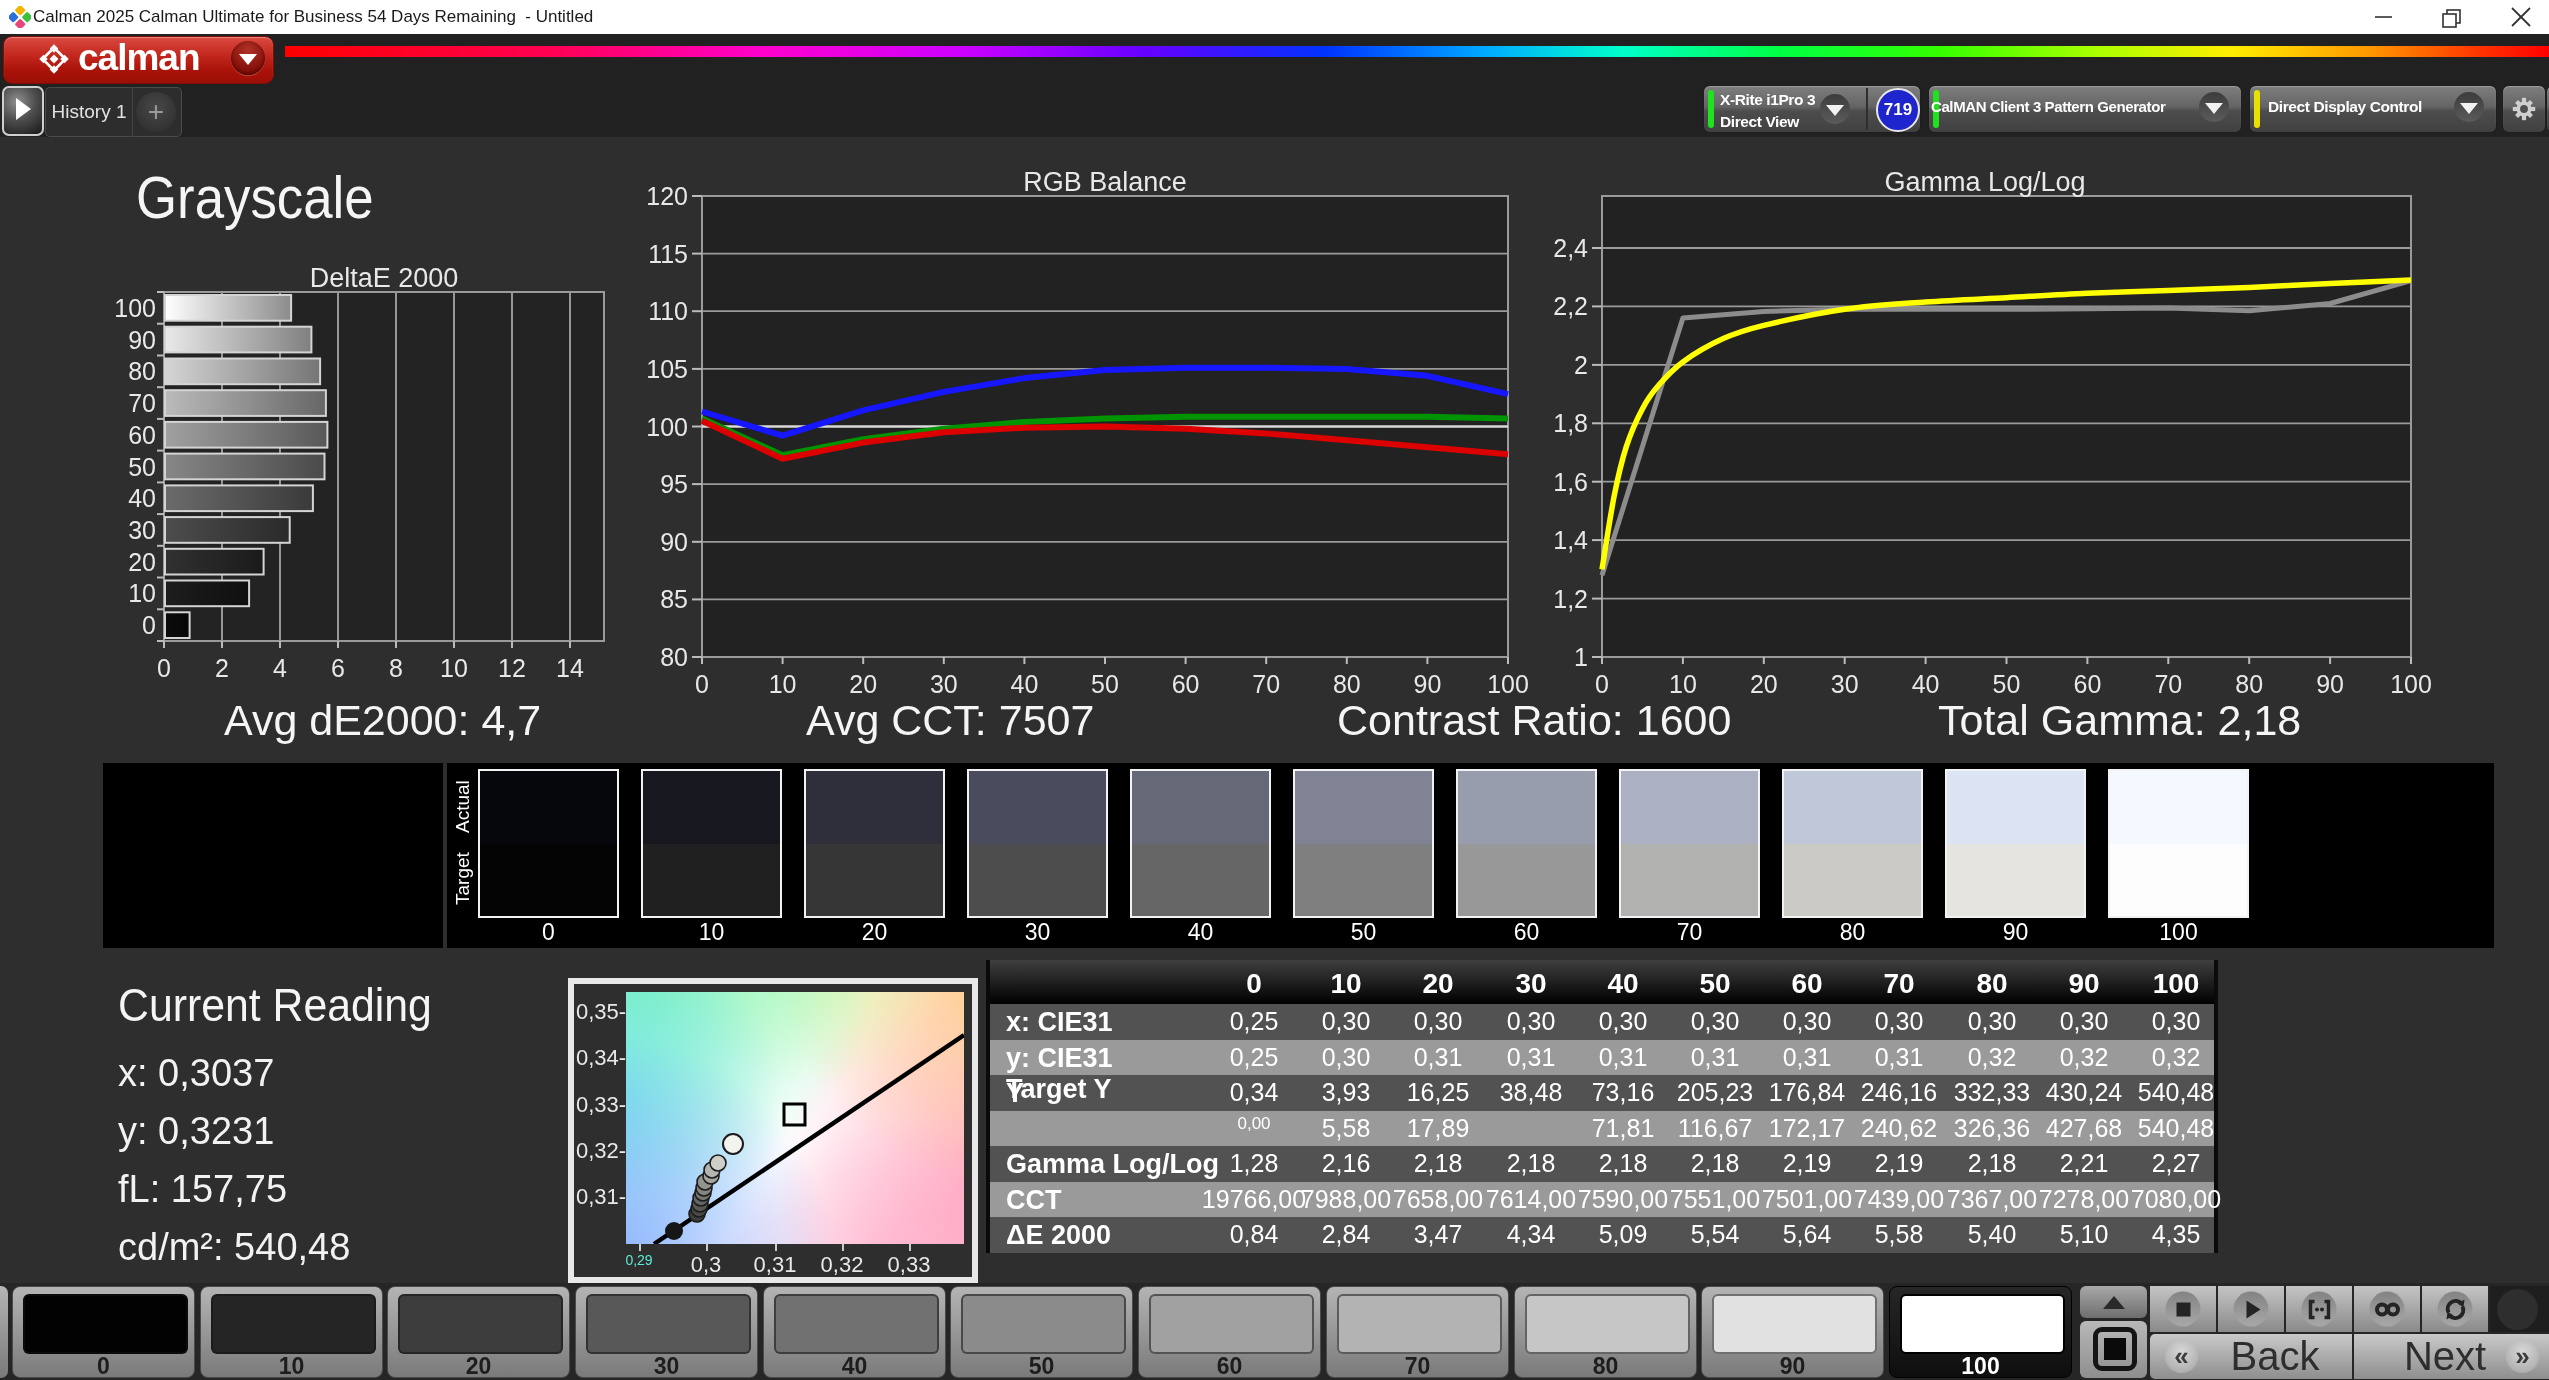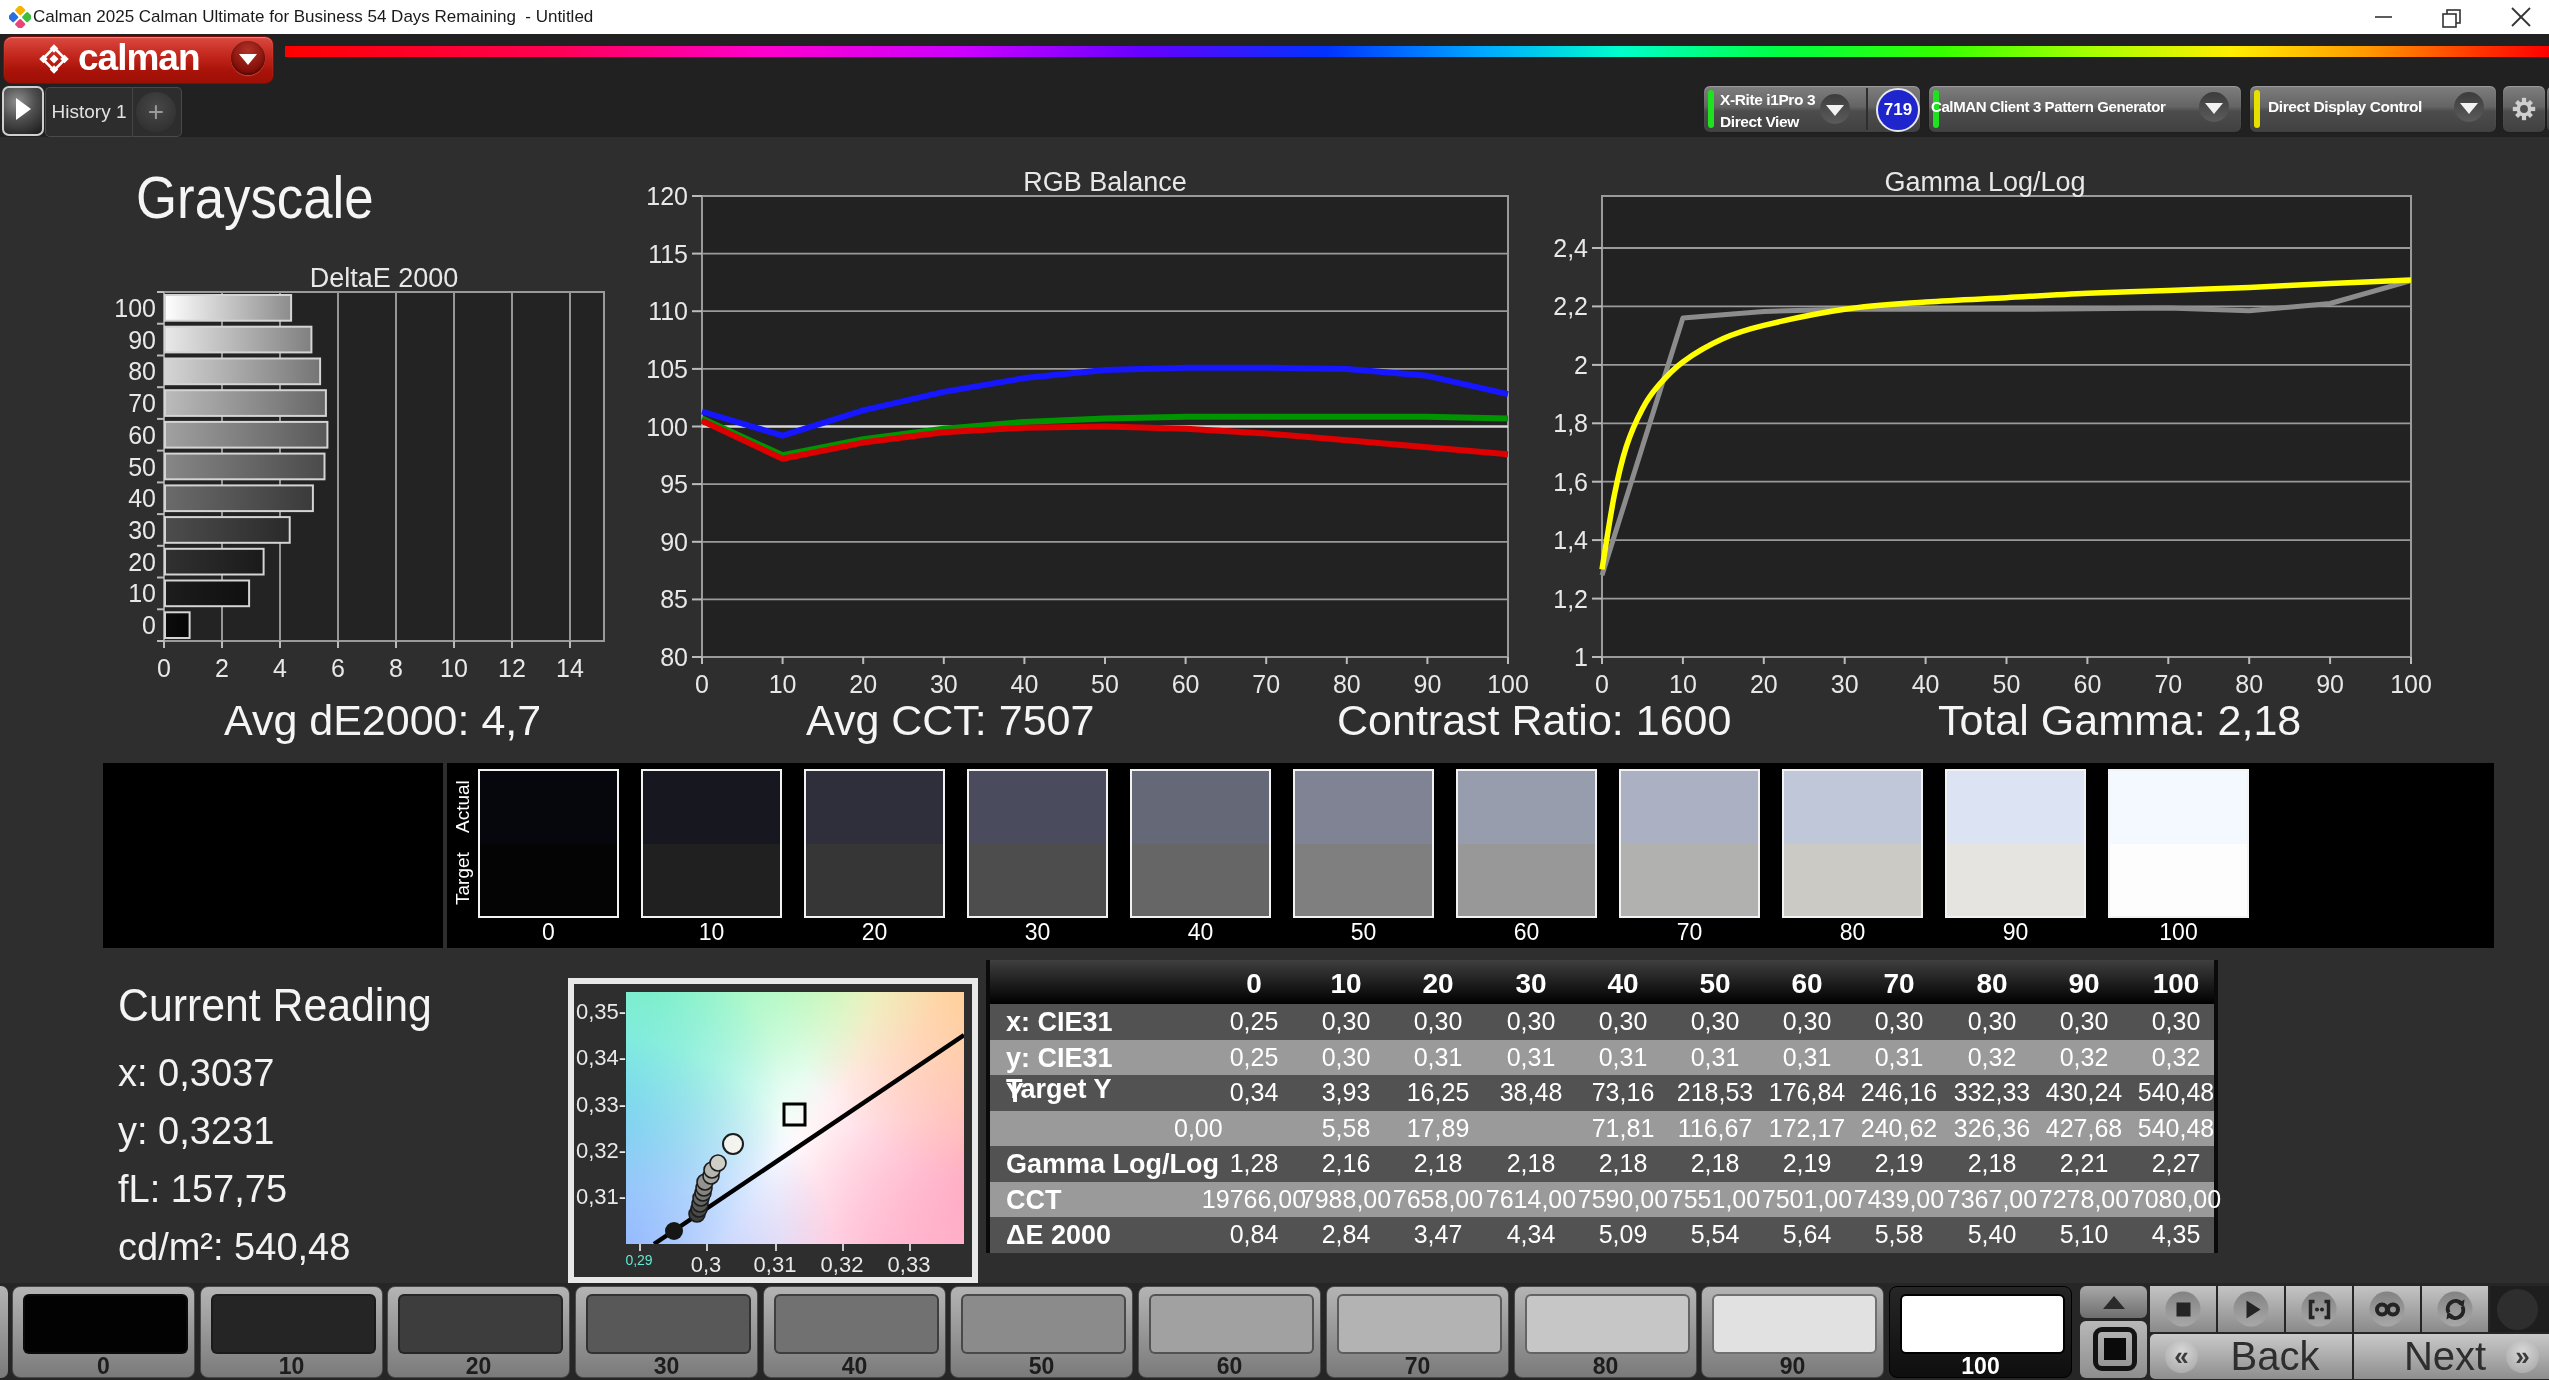--- a/index.html
+++ b/index.html
@@ -500,29 +500,29 @@
 <div class="abs" style="left:1912px;top:1042.5px;width:160px;text-align:center;color:#fff;font-size:25px;">0,32</div>
 <div class="abs" style="left:2004px;top:1042.5px;width:160px;text-align:center;color:#fff;font-size:25px;">0,32</div>
 <div class="abs" style="left:2096px;top:1042.5px;width:160px;text-align:center;color:#fff;font-size:25px;">0,32</div>
 <div class="abs" style="left:990px;top:1075.0px;width:1224px;height:35.5px;background:#525252;"></div>
 <div class="abs" style="left:1006px;top:1078.0px;color:#fff;font-weight:bold;font-size:27px;">Y</div>
 <div class="abs" style="left:1174px;top:1078.0px;width:160px;text-align:center;color:#fff;font-size:25px;">0,34</div>
 <div class="abs" style="left:1266px;top:1078.0px;width:160px;text-align:center;color:#fff;font-size:25px;">3,93</div>
 <div class="abs" style="left:1358px;top:1078.0px;width:160px;text-align:center;color:#fff;font-size:25px;">16,25</div>
 <div class="abs" style="left:1451px;top:1078.0px;width:160px;text-align:center;color:#fff;font-size:25px;">38,48</div>
 <div class="abs" style="left:1543px;top:1078.0px;width:160px;text-align:center;color:#fff;font-size:25px;">73,16</div>
-<div class="abs" style="left:1635px;top:1078.0px;width:160px;text-align:center;color:#fff;font-size:25px;">218,53</div>
+<div class="abs" style="left:1635px;top:1078.0px;width:160px;text-align:center;color:#fff;font-size:25px;">205,23</div>
 <div class="abs" style="left:1727px;top:1078.0px;width:160px;text-align:center;color:#fff;font-size:25px;">176,84</div>
 <div class="abs" style="left:1819px;top:1078.0px;width:160px;text-align:center;color:#fff;font-size:25px;">246,16</div>
 <div class="abs" style="left:1912px;top:1078.0px;width:160px;text-align:center;color:#fff;font-size:25px;">332,33</div>
 <div class="abs" style="left:2004px;top:1078.0px;width:160px;text-align:center;color:#fff;font-size:25px;">430,24</div>
 <div class="abs" style="left:2096px;top:1078.0px;width:160px;text-align:center;color:#fff;font-size:25px;">540,48</div>
 <div class="abs" style="left:990px;top:1110.5px;width:1224px;height:35.5px;background:#9a9a9a;"></div>
 <div class="abs" style="left:1006px;top:1074px;color:#fff;font-weight:bold;font-size:27px;">Target Y</div>
-<div class="abs" style="left:1174px;top:1113.5px;width:160px;color:#fff;font-size:25px;">0,00</div>
+<div class="abs" style="left:1174px;top:1113.5px;width:160px;text-align:center;color:#fff;font-size:17px;">0,00</div>
 <div class="abs" style="left:1266px;top:1113.5px;width:160px;text-align:center;color:#fff;font-size:25px;">5,58</div>
 <div class="abs" style="left:1358px;top:1113.5px;width:160px;text-align:center;color:#fff;font-size:25px;">17,89</div>
 <div class="abs" style="left:1451px;top:1177px;width:160px;text-align:center;color:#86efac;font-size:25px;">39,06</div>
 <div class="abs" style="left:1543px;top:1113.5px;width:160px;text-align:center;color:#fff;font-size:25px;">71,81</div>
 <div class="abs" style="left:1635px;top:1113.5px;width:160px;text-align:center;color:#fff;font-size:25px;">116,67</div>
 <div class="abs" style="left:1727px;top:1113.5px;width:160px;text-align:center;color:#fff;font-size:25px;">172,17</div>
 <div class="abs" style="left:1819px;top:1113.5px;width:160px;text-align:center;color:#fff;font-size:25px;">240,62</div>
 <div class="abs" style="left:1912px;top:1113.5px;width:160px;text-align:center;color:#fff;font-size:25px;">326,36</div>
 <div class="abs" style="left:2004px;top:1113.5px;width:160px;text-align:center;color:#fff;font-size:25px;">427,68</div>
 <div class="abs" style="left:2096px;top:1113.5px;width:160px;text-align:center;color:#fff;font-size:25px;">540,48</div>

